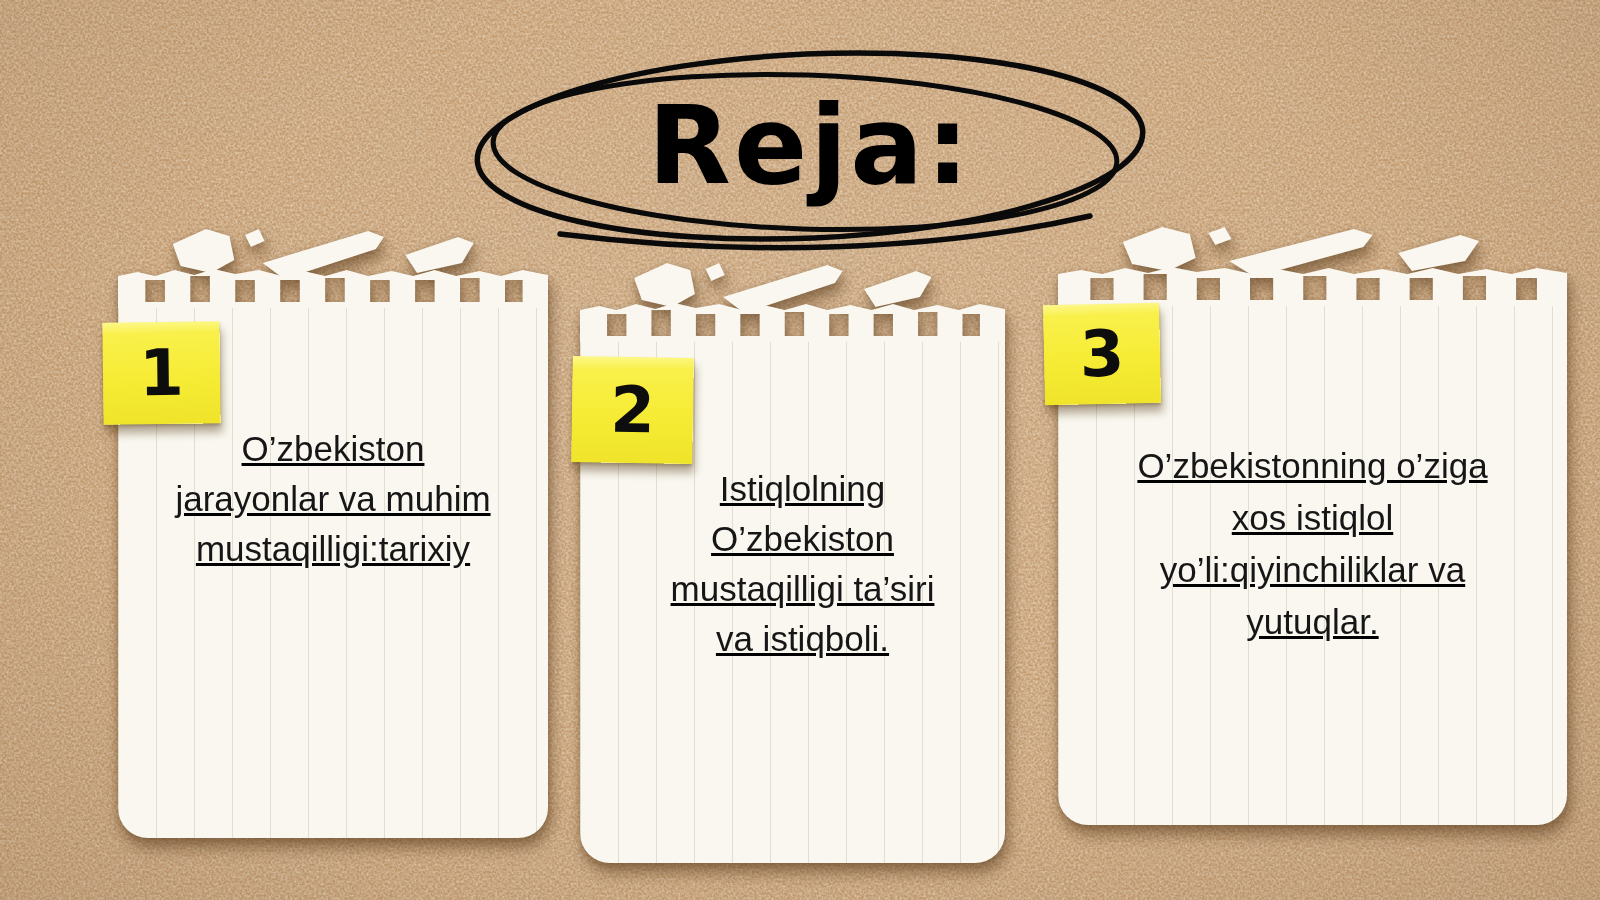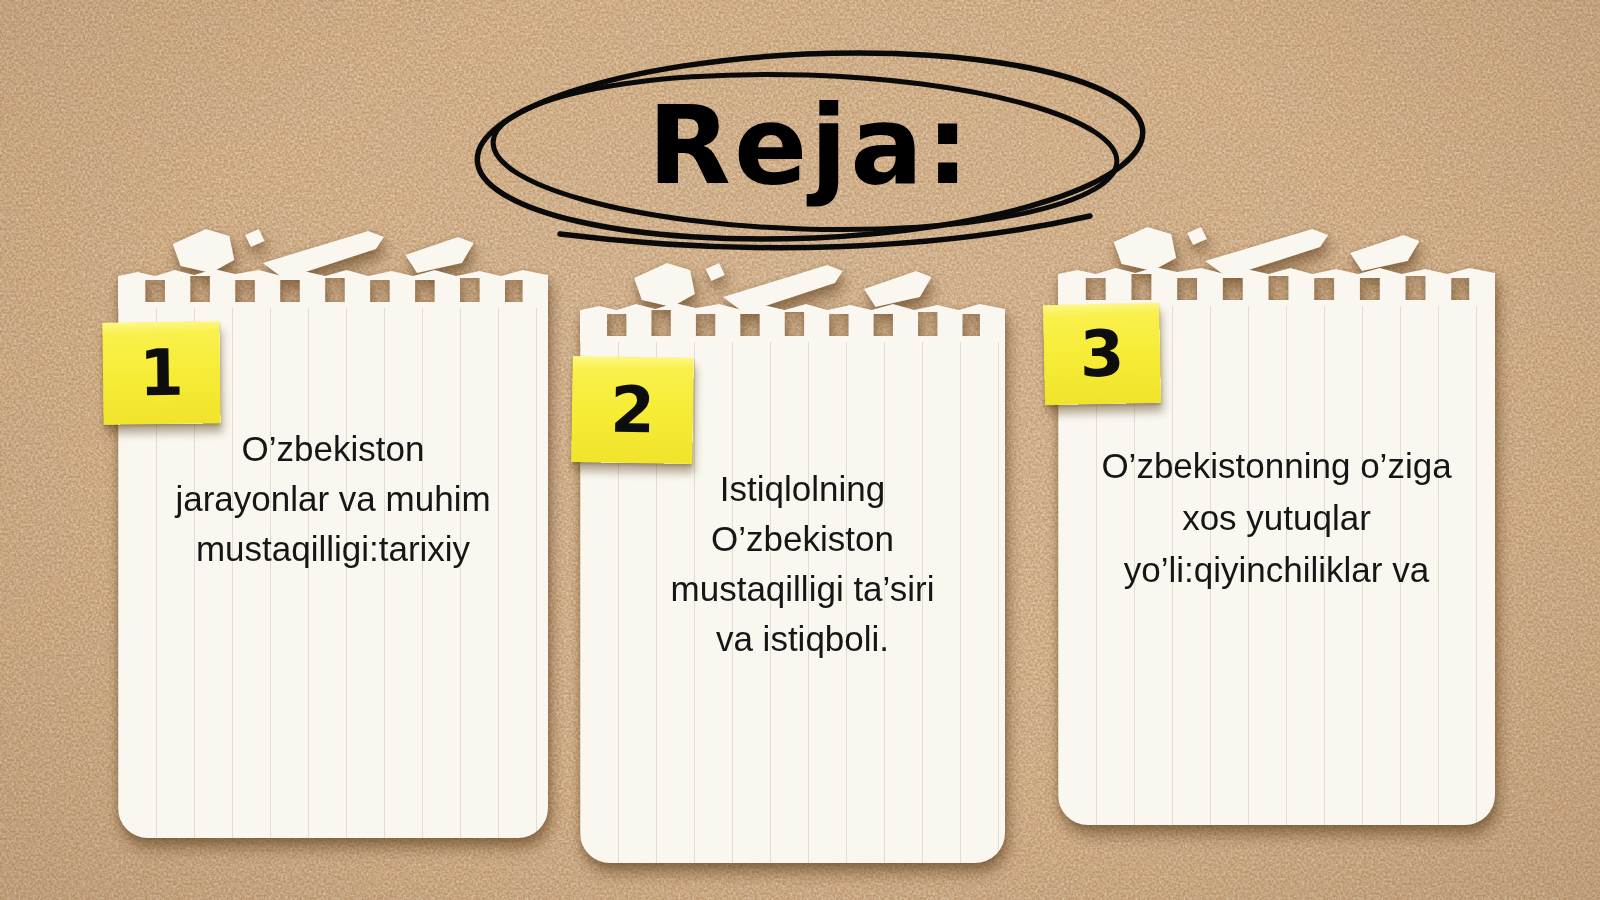--- a/index.html
+++ b/index.html
@@ -21,41 +21,42 @@
     position:absolute; inset:0; display:flex; align-items:center; justify-content:center;
     padding-bottom:14px;
     font-family:"DejaVu Sans", sans-serif; font-weight:700;
     font-size:108px; letter-spacing:3px; color:#000000;
   }
 
   
   .card {
     position:absolute; z-index:2;
     filter: drop-shadow(3px 9px 7px rgba(88,58,26,0.45)) drop-shadow(0 2px 3px rgba(88,58,26,0.35));
+    text-decoration: underline;
   }
   .torn { display:block; width:100%; height:82px; }
   .card-body {
     background-color:#f9f7ef;
     background-image: repeating-linear-gradient(90deg,
       rgba(173,163,132,0.30) 0px, rgba(173,163,132,0.30) 1px,
       rgba(0,0,0,0) 1px, rgba(0,0,0,0) 38px);
     border-radius:0 0 30px 30px;
   }
   .note-text { margin:0 auto; color:#161616; font-size:35px; line-height:50px; text-align:center; font-weight:400; }
   .note-line { white-space:nowrap; }
 
   .card-1 { left:118px; top:226px; width:430px; }
   .card-1 .card-body { height:530px; }
   .card-1 .note-text { width:382px; padding-top:116px; }
 
   .card-2 { left:580px; top:260px; width:425px; }
   .card-2 .card-body { height:521px;padding-left:20px; }
   .card-2 .note-text { width:356px; padding-top:122px; }
 
-  .card-3 { left:1058px; top:224px; width:437px; }
+  .card-3 { left:1058px; top:224px; width:509px; }
   .card-3 .card-body { height:519px; }
   .card-3 .note-text { width:416px; padding-top:134px; line-height:52px; }
 
   
   .sticky {
     position:absolute; z-index:4;
     display:flex; align-items:center; justify-content:center;
     background: linear-gradient(179deg, #fdf88b 0%, #f9f04b 12%, #f6ec35 55%, #efe42a 100%);
     box-shadow: 2px 9px 9px rgba(80,52,16,0.40), 0 2px 3px rgba(80,52,16,0.30);
   }
@@ -141,22 +142,23 @@
     </div>
   </div>
 
   <div class="card card-3">
     <svg class="torn" viewBox="0 0 440 82" preserveAspectRatio="none" aria-hidden="true">
         <use href="#torn-edge"></use>
       </svg>
     <div class="card-body">
       <div class="note-text">
         <div class="note-line">O’zbekistonning o’ziga</div>
-        <div class="note-line">xos yutuqlar</div>
+        <div class="note-line">xos istiqlol</div>
         <div class="note-line">yo’li:qiyinchiliklar va</div>
+        <div class="note-line">yutuqlar.</div>
       </div>
     </div>
   </div>
 
   <div class="sticky sticky-1">
     <span class="sticky-number">1</span>
   </div>
   <div class="sticky sticky-2">
     <span class="sticky-number">2</span>
   </div>

